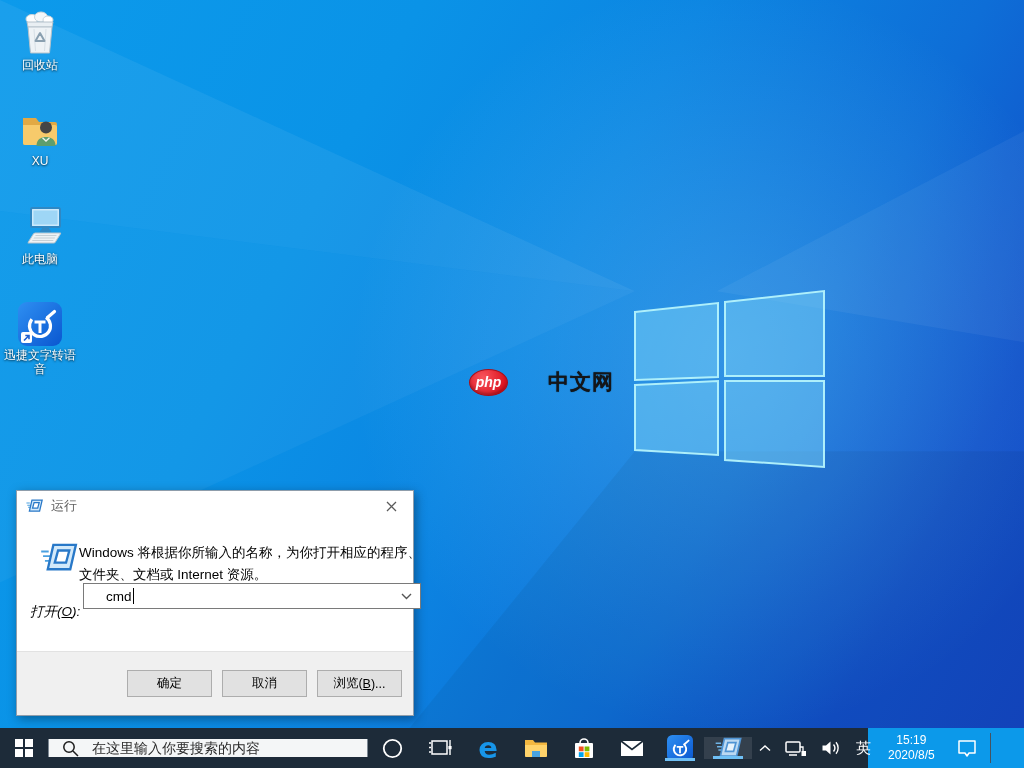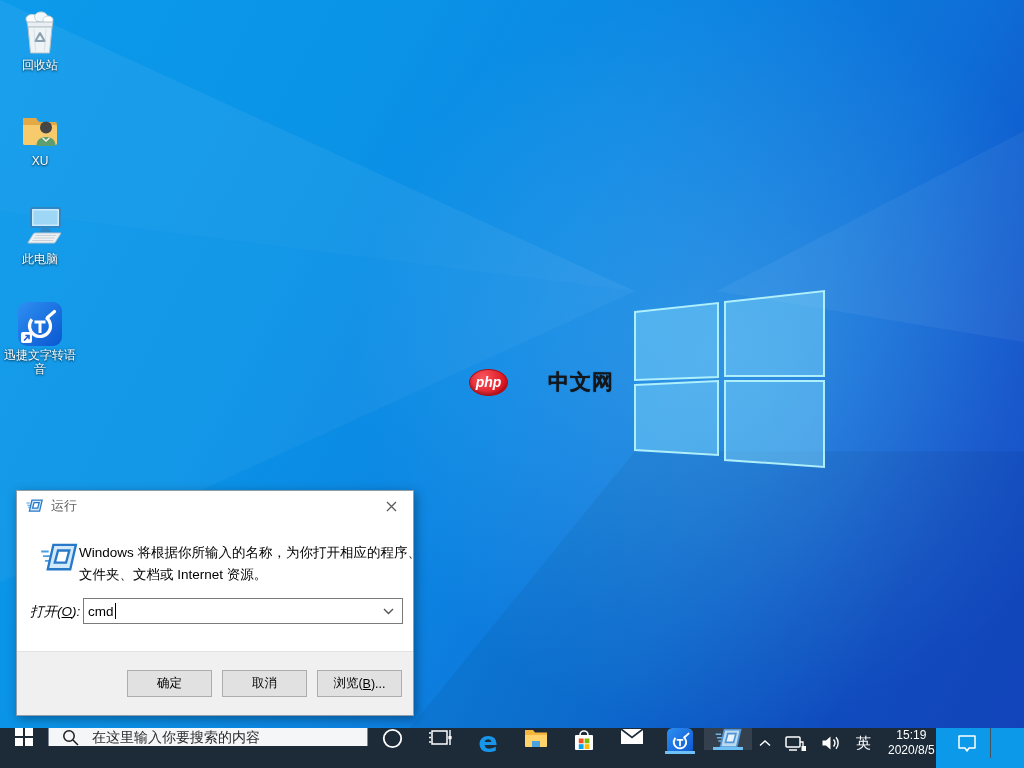--- a/index.html
+++ b/index.html
@@ -35,32 +35,32 @@
   
   .run-dialog{position:absolute;left:16px;top:490px;width:396px;height:224px;background:#fff;
     border:1px solid #8f9dab;box-shadow:2px 3px 10px rgba(0,0,0,.35);}
   .titlebar{height:30px;display:flex;align-items:center;padding-left:9px;}
   .titlebar .title{color:#5f5f5f;font-size:13px;margin-left:8px;flex:1;}
   .close-btn{width:44px;height:30px;display:flex;align-items:center;justify-content:center;}
   .dlg-icon{position:absolute;left:23px;top:52px;}
   .dlg-text{position:absolute;left:62px;top:51px;color:#000;font-size:13.5px;line-height:22px;white-space:nowrap;}
   .open-label{position:absolute;left:13px;top:112px;font-size:13.5px;color:#000;font-style:italic;}
   .mn{text-decoration:underline;}
-  .combo{position:absolute;left:66px;top:107px;width:314px;height:24px;background:#fff;
-    border:1px solid #7a7a7a;display:flex;align-items:center;padding-left:4px;font-size:13.5px;color:#000;}
+  .combo{position:absolute;left:66px;top:92px;width:314px;height:24px;background:#fff;
+    border:1px solid #7a7a7a;display:flex;align-items:center;padding-left:22px;font-size:13.5px;color:#000;}
   .caret{width:1px;height:16px;background:#000;margin-left:1px;}
   .combo .chev{position:absolute;right:8px;top:9px;}
   .dlg-footer{position:absolute;left:0;right:0;bottom:0;height:64px;background:#f0f0f0;
     border-top:1px solid #e2e2e2;display:flex;justify-content:flex-end;gap:10px;padding:18px 11px 0 0;box-sizing:border-box;}
   .btn{width:85px;height:27px;background:#e1e1e1;border:1px solid #adadad;font-size:12.5px;color:#000;
     display:flex;align-items:center;justify-content:center;font-family:"Liberation Sans",sans-serif;}
 
   
-  .taskbar{position:absolute;left:0;bottom:0;width:936px;height:40px;background:#1d2b39;
-    display:flex;align-items:flex-start;color:#fff;}
+  .taskbar{position:absolute;left:0;bottom:0;width:868px;height:40px;background:#1d2b39;
+    display:flex;align-items:center;color:#fff;}
   .tb-btn{width:48px;display:flex;align-items:center;justify-content:center;position:relative;flex:0 0 auto;}
   .search-box{width:320px;flex:0 0 auto;background:#f4f6f7;display:flex;align-items:center;
     gap:11px;padding-left:13px;box-sizing:border-box;border:1px solid #7c8894;border-bottom:none;border-top:none;}
   .search-box input{border:none;outline:none;background:transparent;font-size:14px;width:240px;
     font-family:"Liberation Sans",sans-serif;color:#111;}
   .search-box input::placeholder{color:#2b2b2b;opacity:1;}
   .indicator{position:absolute;left:9px;right:9px;bottom:0;height:3px;background:#6fc0f5;}
   .tb-active{background:rgba(255,255,255,.10);}
   .edge-e{font-family:"DejaVu Sans",sans-serif;font-weight:bold;font-size:29px;color:#1795e9;line-height:1;}
   .tray{margin-left:auto;display:flex;align-items:stretch;}

